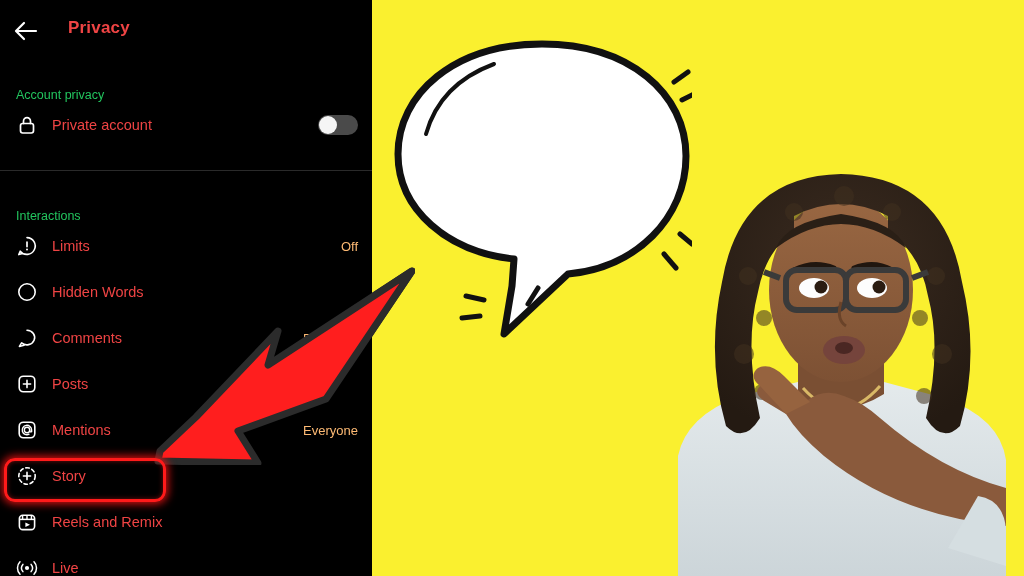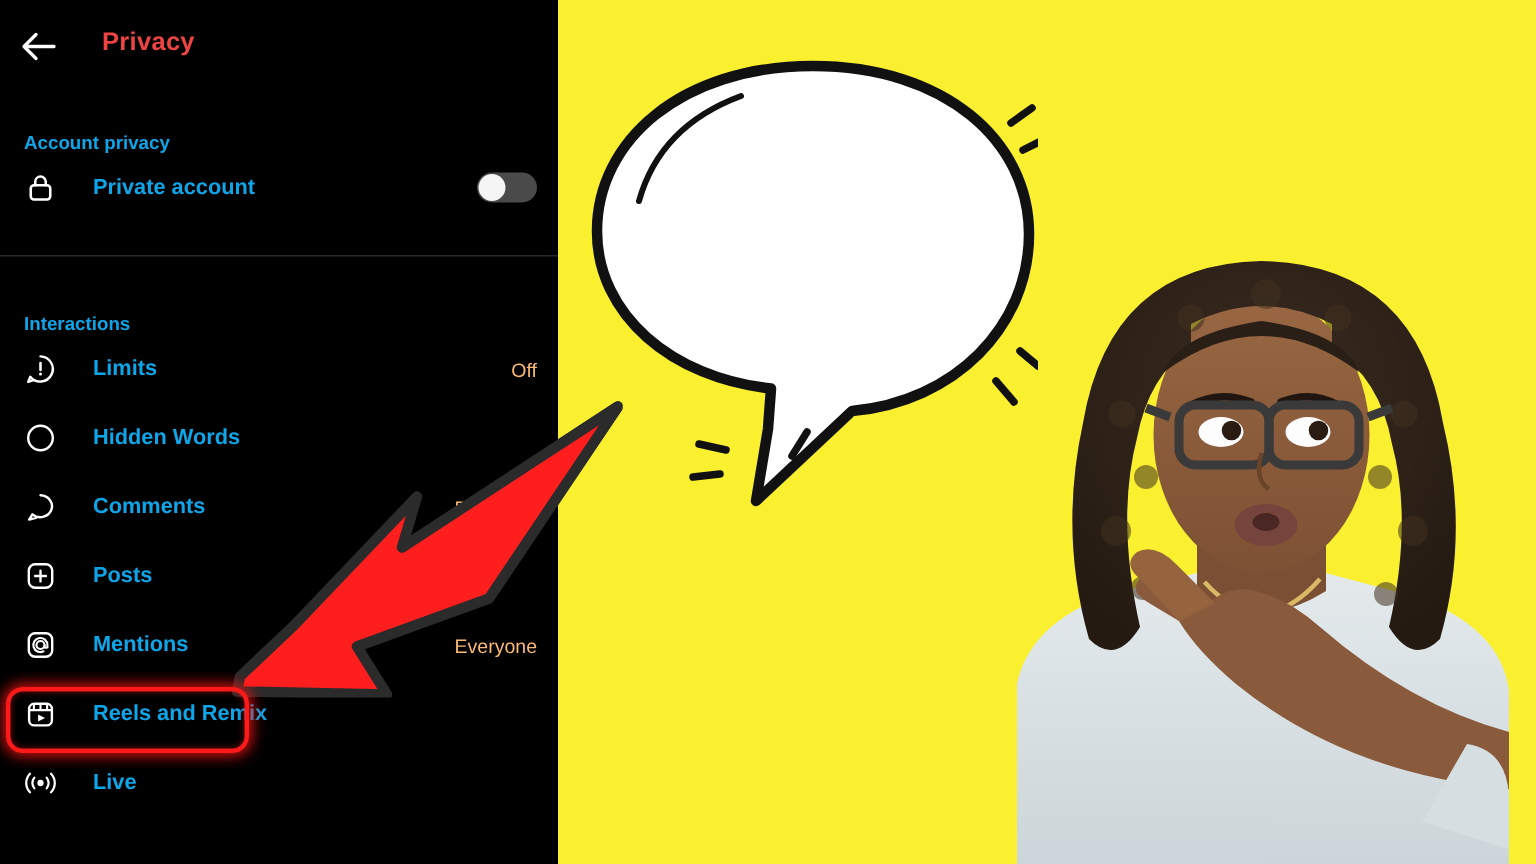--- a/index.html
+++ b/index.html
@@ -48,23 +48,23 @@
   .page-title {
     position: absolute;
     left: 68px; top: 18px;
     color: #ef4444;
     font-size: 17px;
     font-weight: bold;
     letter-spacing: .2px;
   }
 
   .section-label {
-    color: #0ea5e9;
+    color: #22c55e;
     font-size: 12.5px;
-    font-weight: bold;
+    font-weight: normal;
     padding-left: 16px;
   }
   .section-label.account { margin-top: 26px; }
   .section-label.interactions { margin-top: 38px; }
 
   .divider {
     height: 1px;
     background: #2a2a2a;
     margin-top: 22px;
   }
@@ -76,25 +76,24 @@
     height: 46px;
     padding-left: 16px;
     padding-right: 14px;
   }
   .row .ico {
     width: 22px; height: 22px;
     flex: 0 0 22px;
     display: block;
   }
   .row .label {
-    margin-left: 24px;
-    color: #0ea5e9;
+    margin-left: 14px;
+    color: #ef4444;
     font-size: 14.5px;
     white-space: nowrap;
-    font-weight: bold;
   }
   .row .value {
     margin-left: auto;
     color: #fdba74;
     font-size: 13px;
     white-space: nowrap;
   }
 
   
   .toggle {
@@ -347,20 +346,30 @@
         <svg viewBox="0 0 22 22" width="22" height="22">
           <rect x="3.2" y="3.2" width="15.6" height="15.6" rx="4.2" stroke="#ffffff" stroke-width="1.6" fill="none"></rect>
           <circle cx="11" cy="11" r="2.7" stroke="#ffffff" stroke-width="1.4" fill="none"></circle>
           <path d="M13.7 11 V12.6 A1.9 1.9 0 0 0 15.6 12.6 V11 A4.7 4.7 0 1 0 13 15.2" stroke="#ffffff" stroke-width="1.4" fill="none" stroke-linecap="round"></path>
         </svg>
       </span>
       <span class="label">Mentions</span>
       <span class="value">Everyone</span>
     </div>
 
+    <div class="row">
+      <span class="ico">
+        <svg viewBox="0 0 22 22" width="22" height="22">
+          <circle cx="11" cy="11" r="8.2" stroke="#ffffff" stroke-width="1.6" fill="none" stroke-dasharray="3.4 2.8" stroke-linecap="round"></circle>
+          <path d="M11 7.4 V14.6 M7.4 11 H14.6" stroke="#ffffff" stroke-width="1.6" stroke-linecap="round"></path>
+        </svg>
+      </span>
+      <span class="label">Story</span>
+      <span class="value"></span>
+    </div>
 
     <div class="row">
       <span class="ico">
         <svg viewBox="0 0 22 22" width="22" height="22">
           <rect x="3.4" y="4.2" width="15.2" height="14.4" rx="3.4" stroke="#ffffff" stroke-width="1.6" fill="none"></rect>
           <path d="M3.4 8.4 H18.6" stroke="#ffffff" stroke-width="1.5"></path>
           <path d="M6.6 4.4 L6.6 8.2 M11 4.4 L11 8.2 M15.4 4.4 L15.4 8.2" stroke="#ffffff" stroke-width="1.4"></path>
           <path d="M9.4 11.4 L14 13.7 L9.4 16 Z" fill="#ffffff"></path>
         </svg>
       </span>

